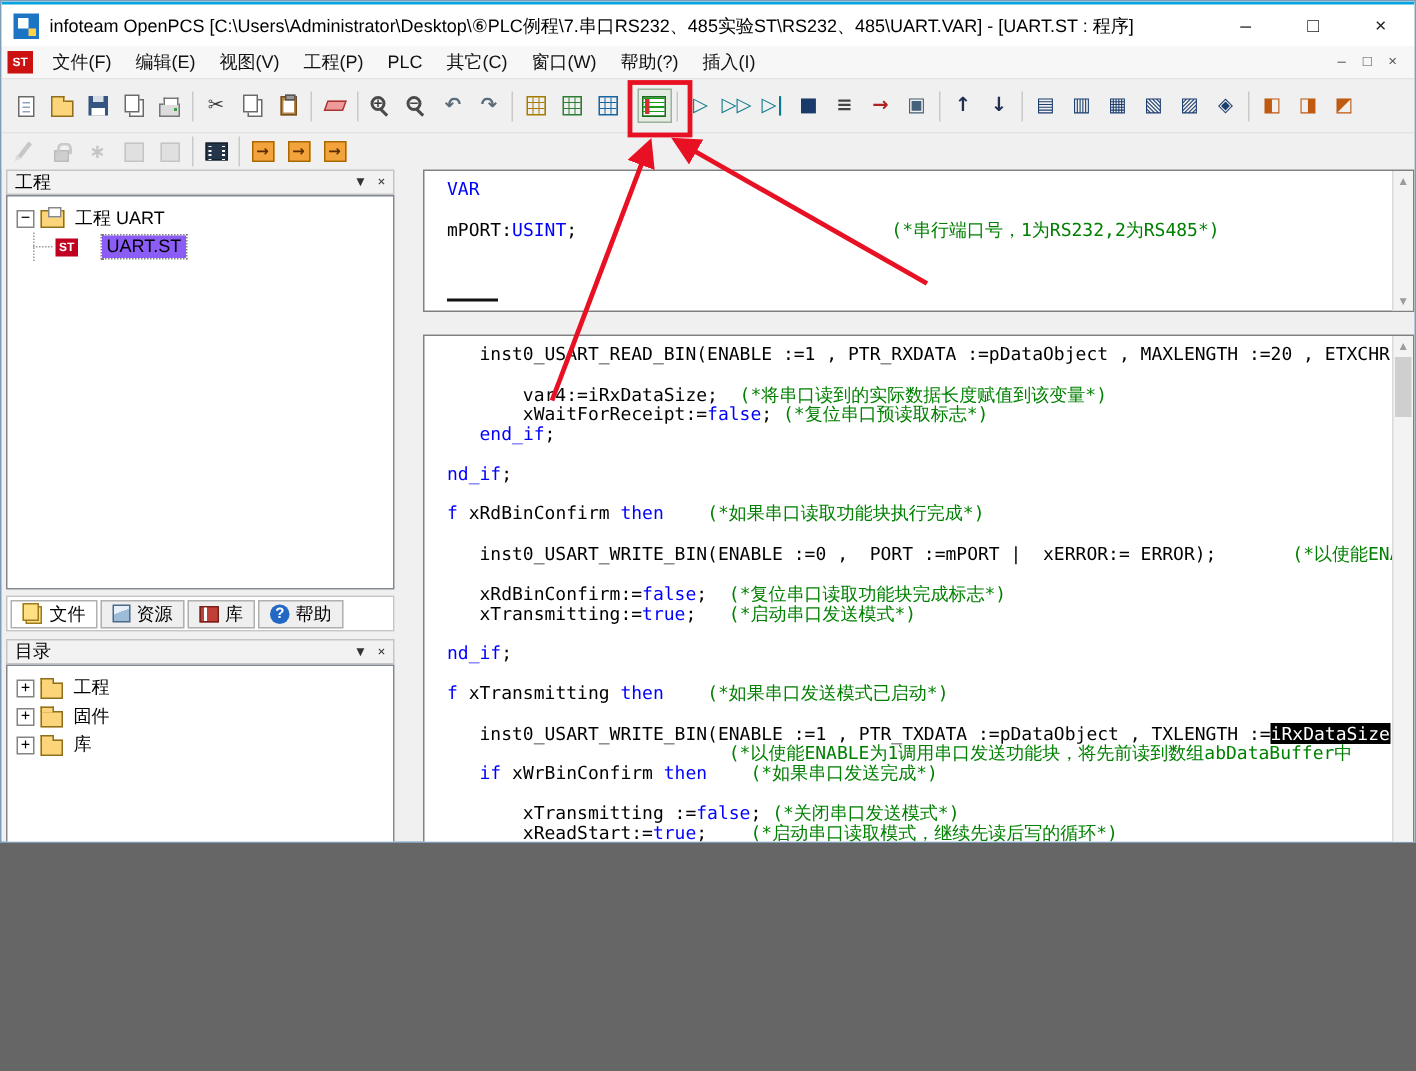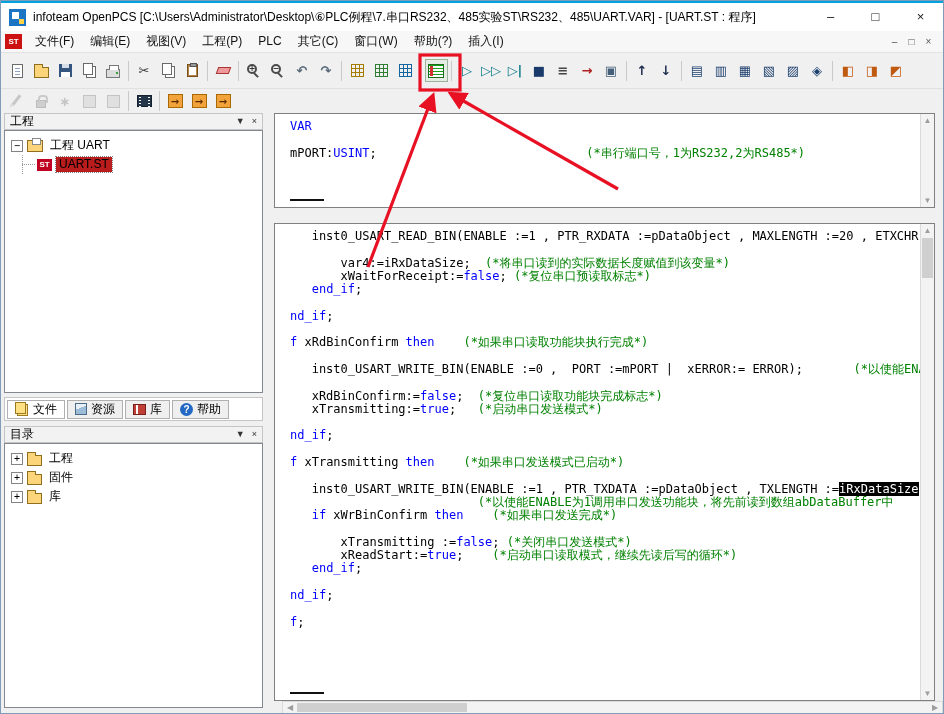--- a/index.html
+++ b/index.html
@@ -1,17 +1,17 @@
 <!DOCTYPE html>
 <html style="--kw: #0000ff; --cm: #008000; --selbg: #000000; --selfg: #ffffff; --ann: #e81123; --accent: #00a3e0;"><head>
 <meta charset="utf-8">
 <style>
 *{margin:0;padding:0;box-sizing:border-box}
 body{width:944px;height:714px;font-family:"Liberation Sans","DejaVu Sans",sans-serif;background:#666;}
-.window{position:relative;width:944px;height:714px;background:#f0f0f0;border:1px solid #7f9db9;overflow:hidden;}
+.window{position:relative;width:944px;height:562px;background:#f0f0f0;border:1px solid #7f9db9;overflow:hidden;}
 
 .titlebar{position:absolute;left:0;top:0;right:0;height:30px;background:#fff;border-top:2px solid var(--accent,#00a3e0);display:flex;align-items:center;padding-left:8px;}
 .title{font-size:12px;color:#000;margin-left:7px;white-space:nowrap;overflow:hidden;flex:1;}
 .wctls{display:flex;height:100%;}
 .wctl{width:45px;text-align:center;line-height:27px;font-size:13px;color:#222;}
 
 .menubar{position:absolute;left:0;top:30px;right:0;height:22px;background:#f7f7f7;display:flex;align-items:center;border-bottom:1px solid #e2e2e2;}
 .menu-items{display:flex;}
 .menu-item{font-size:12px;padding:0 8px;line-height:21px;color:#111;}
 .mdi{margin-left:auto;display:flex;padding-right:6px;}
@@ -81,26 +81,26 @@
 .hbtns{margin-left:auto;display:flex;gap:7px;}
 .hbtn{font-size:9px;color:#333;line-height:15px;}
 .treebox{position:absolute;left:3px;width:259px;background:#fff;border:1px solid #828790;overflow:hidden;padding-top:5px;}
 .trow{display:flex;align-items:center;height:19px;padding-left:6px;font-size:12px;white-space:nowrap;}
 .expander{width:12px;height:12px;border:1px solid #848484;background:#fff;font:10px/10px "DejaVu Sans Mono",monospace;text-align:center;margin-right:4px;flex:none;}
 .guide{width:26px;height:19px;position:relative;flex:none;}
 .guide::before{content:"";position:absolute;left:11px;top:0;bottom:0;border-left:1px dotted #9a9a9a;}
 .guide::after{content:"";position:absolute;left:11px;top:9px;width:13px;border-top:1px dotted #9a9a9a;}
 .trow .shape{margin-right:4px;}
 .tlabel{padding:0 3px;line-height:15px;}
-.tlabel.sel{background:#b91c1c;outline:1px dotted #808080;}
+.tlabel.sel{background:#8b5cf6;outline:1px dotted #808080;margin-left:12px;}
 .tabbar{position:absolute;left:3px;top:396px;width:259px;height:24px;display:flex;align-items:center;background:#fff;border:1px solid #c5c5c5;padding-left:2px;gap:2px;}
 .tab{display:inline-flex;align-items:center;gap:4px;height:19px;padding:0 7px;font-size:12px;border:1px solid #b0b0b0;background:#efefef;}
 .tab.active{background:#fff;}
 
-.pane{position:absolute;left:273px;width:661px;background:#fff;border:1px solid #808080;}
+.pane{position:absolute;left:281px;width:661px;background:#fff;border:1px solid #808080;}
 .code{position:absolute;left:1px;top:0;right:14px;bottom:0;overflow:hidden;padding:6px 0 0 14px;font:12px/13.3px "DejaVu Sans Mono",monospace;color:#000;}
 .cline{white-space:pre;height:13.3px;}
 .k{color:var(--kw,#0000ff);}
 .c{color:var(--cm,#008000);}
 .s{background:var(--selbg,#000);color:var(--selfg,#fff);}
 .minibar{position:absolute;left:15px;width:34px;height:2px;background:#111;bottom:6px;}
 .vscroll{position:absolute;top:0;bottom:0;right:0;width:14px;background:#f3f3f3;border-left:1px solid #dadada;}
 .sarr{position:absolute;left:0;right:0;text-align:center;font-size:8px;color:#9d9d9d;height:13px;line-height:13px;}
 .sarr.top{top:0;}.sarr.bot{bottom:0;}
 .vthumb{position:absolute;left:1px;right:1px;top:14px;height:40px;background:#cfcfcf;}

